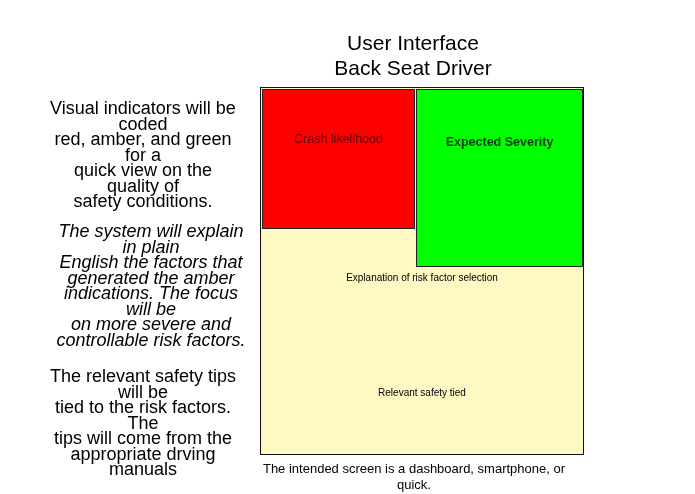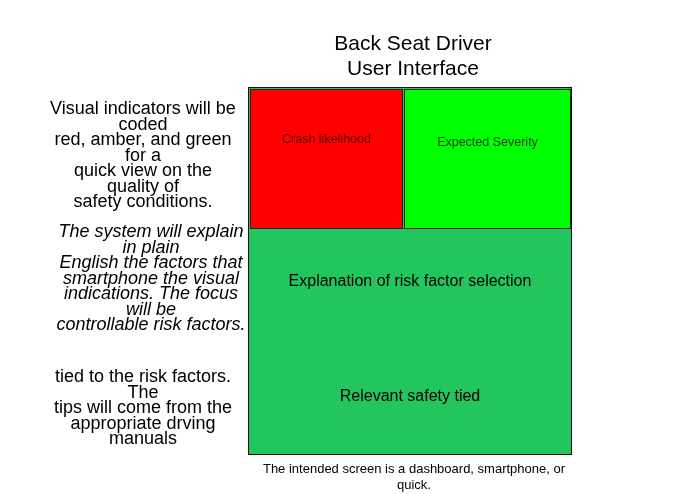--- a/index.html
+++ b/index.html
@@ -8,59 +8,61 @@
       font-family:"Liberation Sans", sans-serif; color:#000;
     }
     .title {
       position:absolute; left:250px; top:30px; width:326px; text-align:center;
       font-size:21px; line-height:25px;
     }
     .note {
       position:absolute; text-align:center; font-size:18px; line-height:15.5px;
     }
     .frame {
-      position:absolute; left:248px; top:87px; width:322px; height:366px;
-      border:1.5px solid #111; background:#22c55e;
+      position:absolute; left:260px; top:87px; width:322px; height:366px;
+      border:1.5px solid #111; background:#fef9c3;
     }
     .ind {
       position:absolute; box-sizing:border-box; border:1.5px solid #222;
     }
     .ind-label { position:absolute; left:0; right:0; top:42px; text-align:center; font-size:12.5px; }
     .red { left:1px; top:1px; width:153px; height:140px; }
-    .green { left:155px; top:1px; width:167px; height:140px; }
-    .section-label { position:absolute; left:0; right:0; text-align:center; font-size:16px; }
+    .green { left:155px; top:1px; width:167px; height:178px;font-weight:bold; }
+    .section-label { position:absolute; left:0; right:0; text-align:center; font-size:10px; }
     .caption {
       position:absolute; left:256px; top:461px; width:316px; text-align:center;
       font-size:13px; line-height:16px;
     }
   </style>
 </head>
 <body>
 
 <div class="title">
+  <div>User Interface</div>
   <div>Back Seat Driver</div>
-  <div>User Interface</div>
 </div>
 
 <div class="note" style="left:48px; top:101px; width:190px;">
   <div>Visual indicators will be coded</div>
   <div>red, amber, and green for a</div>
   <div>quick view on the quality of</div>
   <div>safety conditions.</div>
 </div>
 
 <div class="note" style="left:53px; top:224px; width:196px;font-style:italic;">
   <div>The system will explain in plain</div>
   <div>English the factors that</div>
-  <div>smartphone the visual</div>
+  <div>generated the amber</div>
   <div>indications.  The focus will be</div>
+  <div>on more severe and</div>
   <div>controllable risk factors.</div>
 </div>
 
 <div class="note" style="left:46px; top:369px; width:194px;">
+  <div>The relevant safety tips will be</div>
   <div>tied to the risk factors.  The</div>
   <div>tips will come from the</div>
   <div>appropriate drving manuals</div>
 </div>
 
 <div class="frame">
   <div class="ind red" style="background:#ff0000;">
     <div class="ind-label" style="color:#5a0000;">Crash likelihood</div>
   </div>
   <div class="ind green" style="background:#00ff00;">

